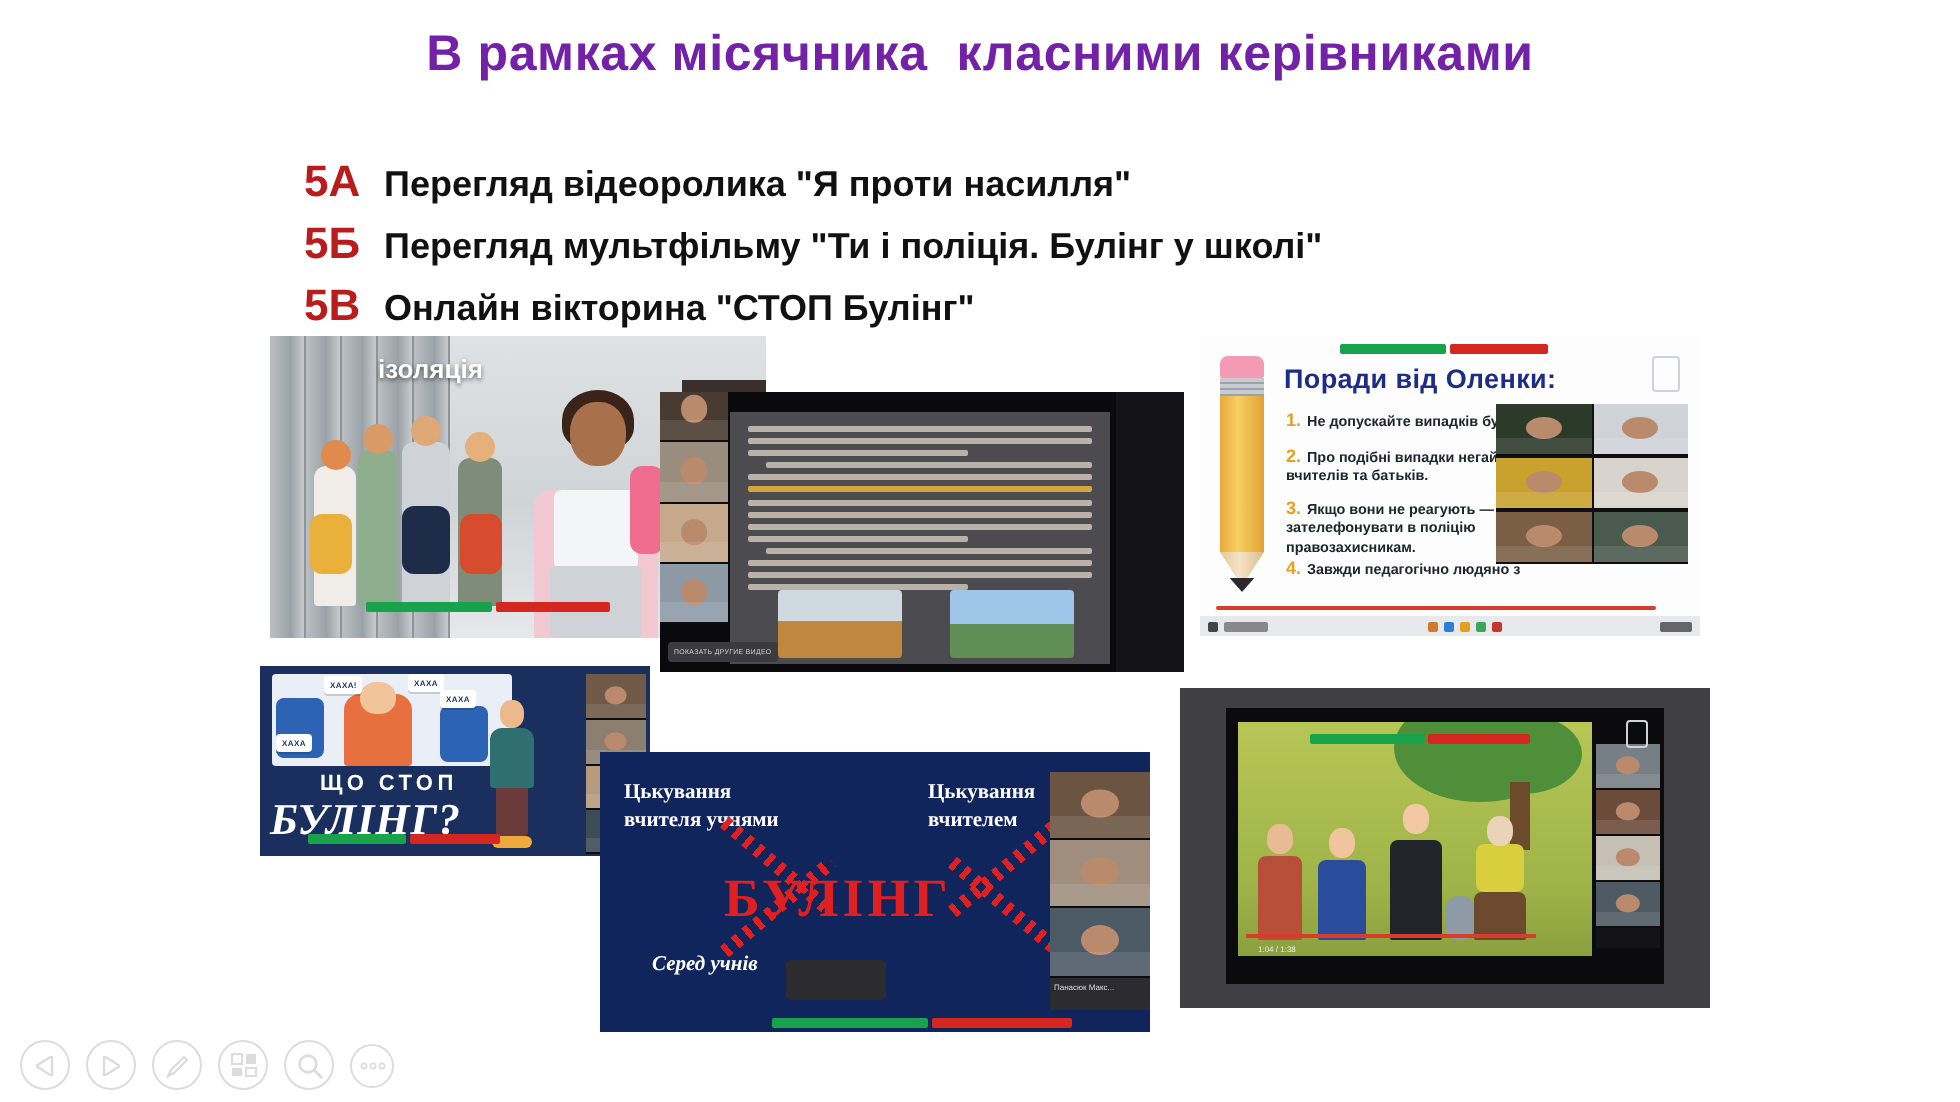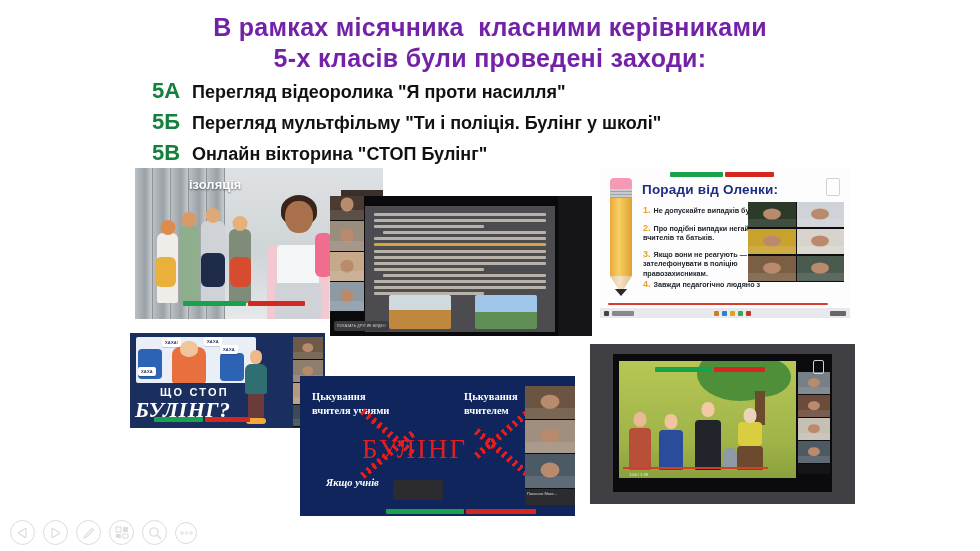--- a/index.html
+++ b/index.html
@@ -16,21 +16,21 @@
     position:absolute;left:0;top:12px;width:980px;text-align:center;
     color:#7322A8;font-weight:bold;font-size:25px;line-height:31px;
     letter-spacing:.3px;
   }
   .title-line{display:block;white-space:pre;}
 
   
   .bullets{position:absolute;left:152px;top:78px;width:780px;}
   .bullet-row{display:flex;align-items:baseline;margin-bottom:4px;}
   .bullet-tag{
-    color:#15803d;font-weight:bold;font-size:22px;line-height:26px;
+    color:#b91c1c;font-weight:bold;font-size:22px;line-height:26px;
     width:40px;flex:0 0 40px;
   }
   .bullet-text{
     color:#111;font-weight:bold;font-size:18px;line-height:26px;
     white-space:nowrap;
   }
 
   
   .photo{position:absolute;overflow:hidden;background:#222;}
 
@@ -128,21 +128,21 @@
   .st-head{position:absolute;top:0;left:7px;width:12px;height:14px;
      border-radius:45%;background:#edb98a;}
   .st-shoe{position:absolute;bottom:0;left:3px;width:20px;height:6px;
      background:#f0a93c;border-radius:3px;}
 
   
   #p5{left:300px;top:376px;width:275px;height:140px;background:#10255c;}
   .p5-txt{position:absolute;color:#fff;font-weight:bold;font-size:10.5px;
      line-height:14px;font-family:"Liberation Serif",serif;}
   .p5-center{position:absolute;left:62px;top:58px;color:#e02020;
-     font-size:27px;font-weight:normal;letter-spacing:2px;
+     font-size:27px;font-weight:bold;letter-spacing:2px;
      font-family:"Liberation Serif",serif;}
   .arrow-band{position:absolute;width:70px;height:7px;
      background:repeating-linear-gradient(90deg,#e02020 0 3px,transparent 3px 7px);}
   .p5-tip{position:absolute;left:93px;bottom:16px;width:50px;height:20px;
      background:#2b2b30;border-radius:2px;}
 
   
   #p6{left:590px;top:344px;width:265px;height:160px;background:#3f3f44;}
   .p6-inner{position:absolute;left:23px;top:10px;right:23px;bottom:12px;
      background:#0b0b0d;}
@@ -173,21 +173,20 @@
   .tbtn svg{display:block;}
   .tbtn.small{width:20px;height:20px;}
 </style>
 </head>
 <body>
 
 <div class="slide">
 
   <div class="title-block">
     <span class="title-line">В рамках місячника  класними керівниками</span>
-    <span class="title-line">5-х класів були проведені заходи:</span>
   </div>
 
   <div class="bullets">
     <div class="bullet-row">
       <span class="bullet-tag">5А</span>
       <span class="bullet-text">Перегляд відеоролика "Я проти насилля"</span>
     </div>
     <div class="bullet-row">
       <span class="bullet-tag">5Б</span>
       <span class="bullet-text">Перегляд мультфільму "Ти і поліція. Булінг у школі"</span>
@@ -414,21 +413,21 @@
       <span class="mb-g"></span>
       <span class="mb-r"></span>
     </div>
   </div>
 
   <div class="photo" id="p5">
     <div class="p5-txt" style="left:12px;top:14px;width:120px;white-space:pre-line;">Цькування
 вчителя учнями</div>
     <div class="p5-txt" style="left:164px;top:14px;width:120px;white-space:pre-line;">Цькування
 вчителем</div>
-    <div class="p5-txt" style="left:26px;top:100px;font-style:italic;">Якщо учнів</div>
+    <div class="p5-txt" style="left:26px;top:100px;font-style:italic;">Серед учнів</div>
 
     <div class="arrow-band" style="left:54px;top:54px;transform:rotate(40deg);"></div>
     <div class="arrow-band" style="left:54px;top:74px;transform:rotate(-40deg);"></div>
     <div class="arrow-band" style="left:168px;top:54px;transform:rotate(-40deg);"></div>
     <div class="arrow-band" style="left:168px;top:74px;transform:rotate(40deg);"></div>
 
     <div class="p5-center">БУЛІНГ</div>
 
     <div class="pcol" style="right:0;top:10px;width:50px;height:112px;">
       <div class="pcell" style="height:33px;background:#6b5542">

